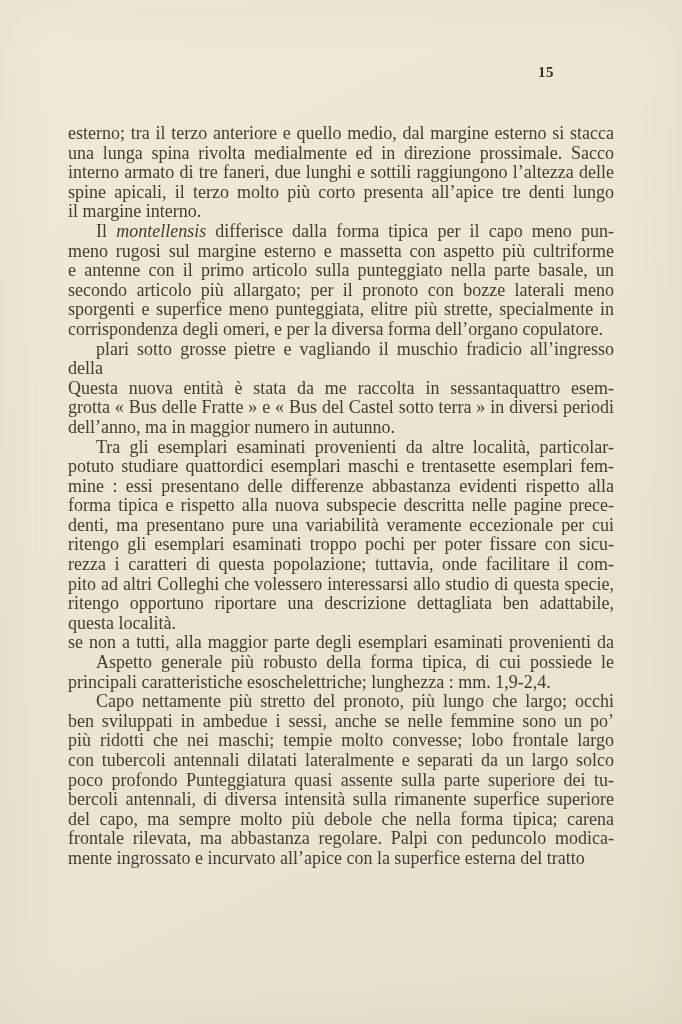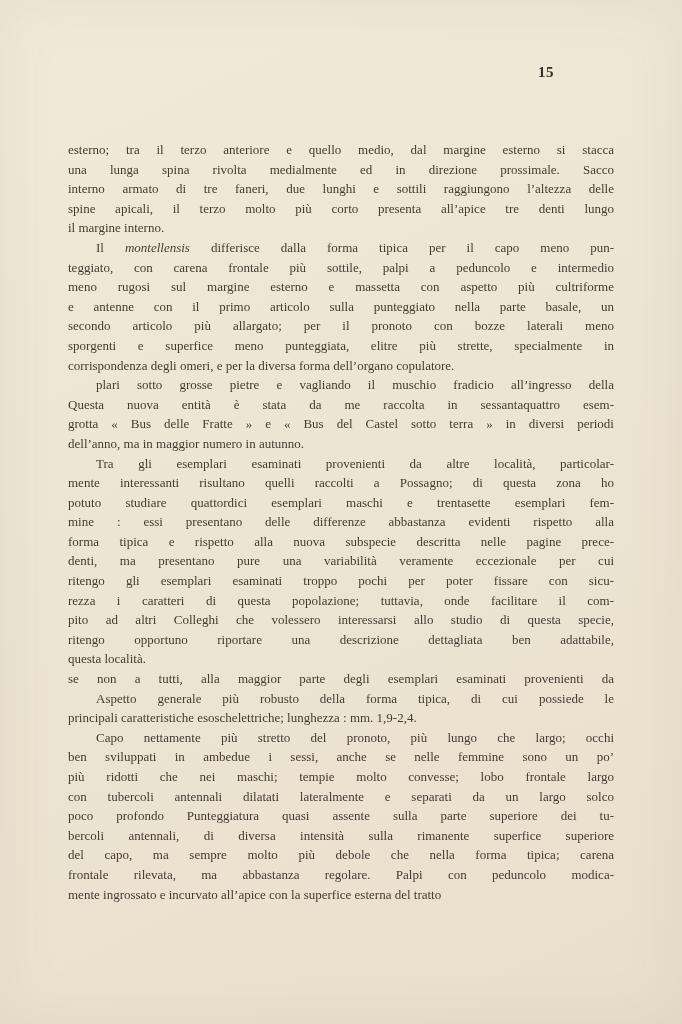--- a/index.html
+++ b/index.html
@@ -25,24 +25,24 @@
     right: 128px;
     font-family: "Liberation Serif", "DejaVu Serif", serif;
     font-weight: bold;
     font-size: 15px;
     color: #352f27;
     letter-spacing: 0.5px;
   }
   .text-block {
     position: absolute;
     left: 68px;
-    top: 140px;
+    top: 124px;
     width: 546px;
     font-family: "Liberation Serif", "DejaVu Serif", serif;
-    font-size: 13px;
+    font-size: 18px;
     line-height: 19.6px;
     color: #443c32;
     text-rendering: optimizeLegibility;
   }
   .para {
     margin: 0;
     padding: 0;
   }
   .ln {
     text-align: justify;
@@ -66,36 +66,34 @@
   <div class="text-block">
       <div class="para">
         <div class="ln">esterno; tra il terzo anteriore e quello medio, dal margine esterno si stacca</div>
         <div class="ln">una lunga spina rivolta medialmente ed in direzione prossimale. Sacco</div>
         <div class="ln">interno armato di tre faneri, due lunghi e sottili raggiungono l’altezza delle</div>
         <div class="ln">spine apicali, il terzo molto più corto presenta all’apice tre denti lungo</div>
         <div class="ln last">il margine interno.</div>
       </div>
       <div class="para indent">
         <div class="ln">Il <i>montellensis</i> differisce dalla forma tipica per il capo meno pun-</div>
-        <div class="ln">teggiato, con carena frontale più sottile, palpi a peduncolo e intermedio</div>
         <div class="ln">meno rugosi sul margine esterno e massetta con aspetto più cultriforme</div>
         <div class="ln">e antenne con il primo articolo sulla punteggiato nella parte basale, un</div>
         <div class="ln">secondo articolo più allargato; per il pronoto con bozze laterali meno</div>
         <div class="ln">sporgenti e superfice meno punteggiata, elitre più strette, specialmente in</div>
         <div class="ln last">corrispondenza degli omeri, e per la diversa forma dell’organo copulatore.</div>
       </div>
       <div class="para indent">
         <div class="ln">plari sotto grosse pietre e vagliando il muschio fradicio all’ingresso della</div>
         <div class="ln">Questa nuova entità è stata da me raccolta in sessantaquattro esem-</div>
         <div class="ln">grotta « Bus delle Fratte » e « Bus del Castel sotto terra » in diversi periodi</div>
         <div class="ln last">dell’anno, ma in maggior numero in autunno.</div>
       </div>
       <div class="para indent">
         <div class="ln">Tra gli esemplari esaminati provenienti da altre località, particolar-</div>
-        <div class="ln">mente interessanti risultano quelli raccolti a Possagno; di questa zona ho</div>
         <div class="ln">potuto studiare quattordici esemplari maschi e trentasette esemplari fem-</div>
         <div class="ln">mine : essi presentano delle differenze abbastanza evidenti rispetto alla</div>
         <div class="ln">forma tipica e rispetto alla nuova subspecie descritta nelle pagine prece-</div>
         <div class="ln">denti, ma presentano pure una variabilità veramente eccezionale per cui</div>
         <div class="ln">ritengo gli esemplari esaminati troppo pochi per poter fissare con sicu-</div>
         <div class="ln">rezza i caratteri di questa popolazione; tuttavia, onde facilitare il com-</div>
         <div class="ln">pito ad altri Colleghi che volessero interessarsi allo studio di questa specie,</div>
         <div class="ln">ritengo opportuno riportare una descrizione dettagliata ben adattabile,</div>
         <div class="ln last">questa località.</div>
         <div class="ln">se non a tutti, alla maggior parte degli esemplari esaminati provenienti da</div>

